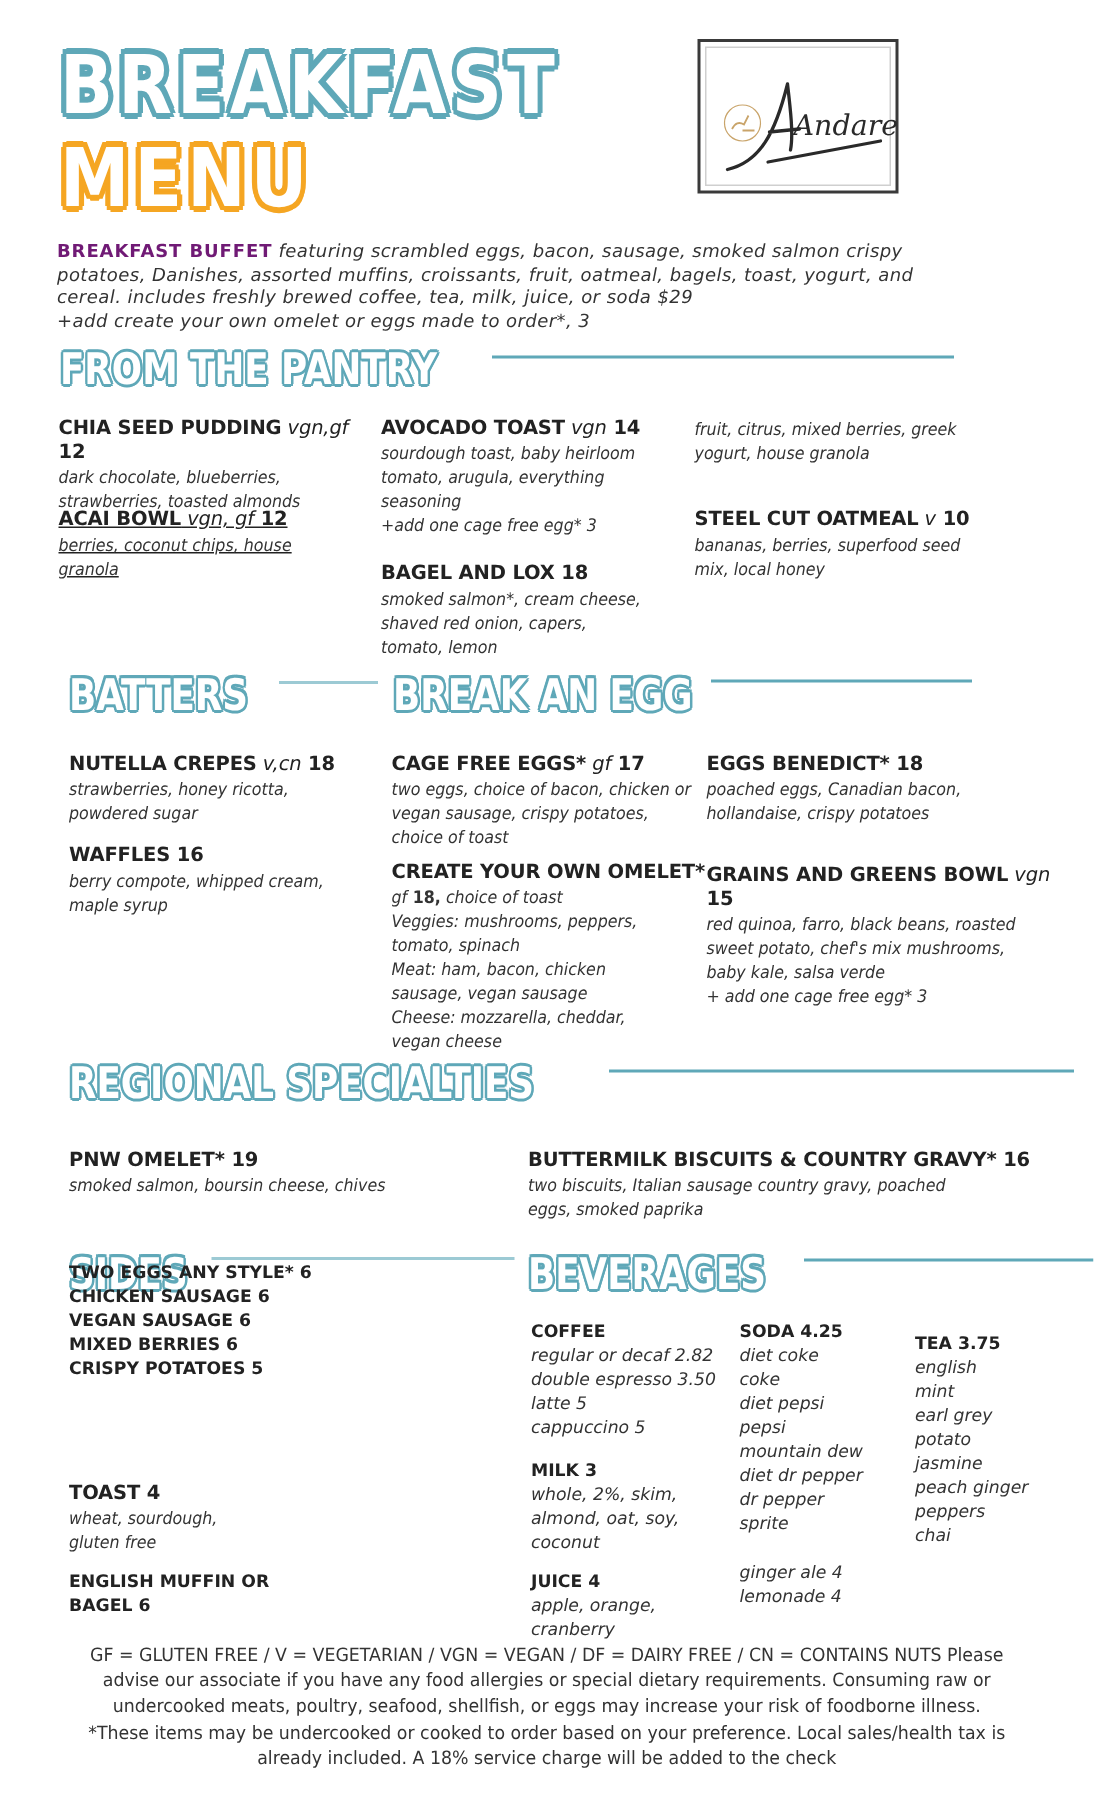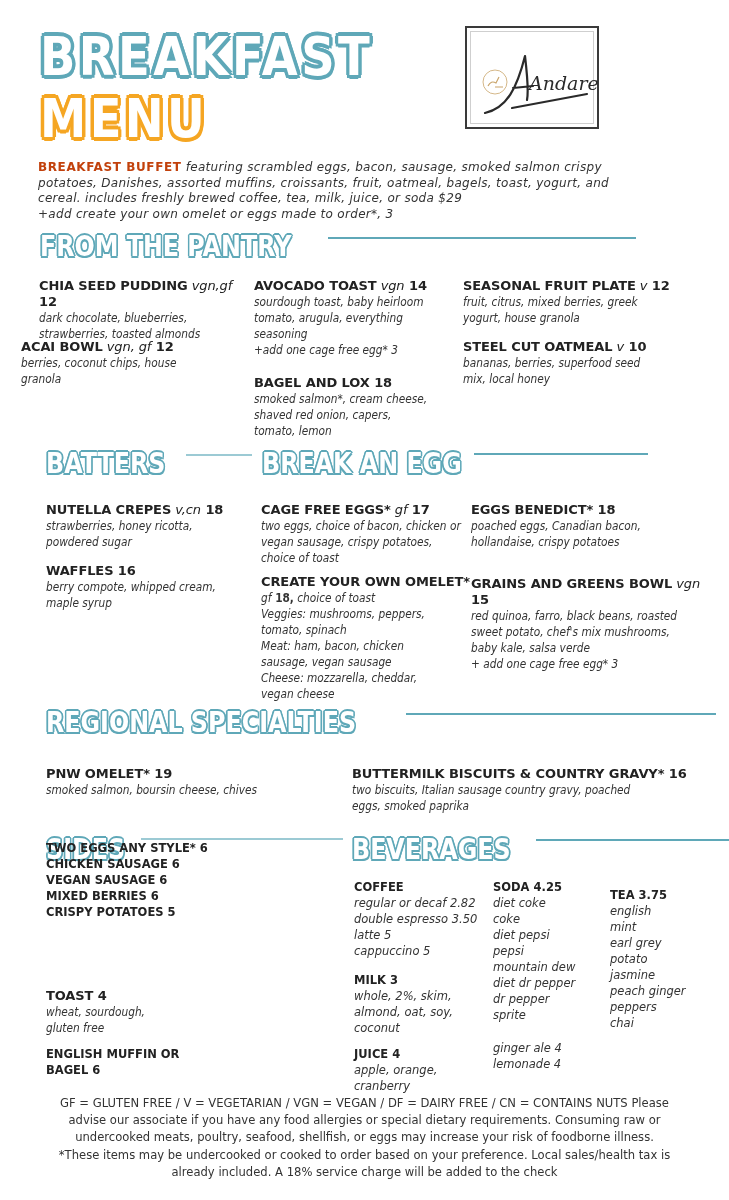--- a/index.html
+++ b/index.html
@@ -37,21 +37,21 @@
       border: 1px solid #cfcfcf;
     }
     #logo svg { position: absolute; left: 0; top: 0; }
 
     
     #buffet {
       left: 38px; top: 160px; width: 620px;
       font-family: "DejaVu Sans", sans-serif; font-size: 12px; line-height: 15.5px;
       color: #333;
     }
-    #buffet .buffet-label { color: #c2410c; font-weight: bold; letter-spacing: 0.6px; font-style: normal; }
+    #buffet .buffet-label { color: #701a75; font-weight: bold; letter-spacing: 0.6px; font-style: normal; }
     #buffet .it { font-style: italic; letter-spacing: 0.3px; }
 
     
     .sec-head {
       font-family: "DejaVu Sans", sans-serif;
       font-weight: bold;
       font-size: 29px;
       line-height: 1;
       --c: #5fa8b8;
       transform: scaleX(0.82);
@@ -113,21 +113,21 @@
 <div class="abs sec-head title-outline" style="left:40px; top:232px;">FROM THE PANTRY</div>
 <div class="abs rule" style="left:328px; top:237px; width:308px;"></div>
 
 <div class="abs item" style="left:39px; top:278px; width:205px;">
   <div class="name"><span>CHIA SEED PUDDING</span><span class="tag"> vgn,gf</span><span> 12</span></div>
   <div class="desc">
       <span class="desc-line">dark chocolate, blueberries,</span>
       <span class="desc-line">strawberries, toasted almonds</span>
     </div>
 </div>
-<div class="abs item" style="left:21px; top:339px; width:205px;">
+<div class="abs item" style="left:39px; top:339px; width:205px;text-decoration:underline;">
   <div class="name"><span>ACAI  BOWL</span><span class="tag"> vgn, gf</span><span> 12</span></div>
   <div class="desc">
       <span class="desc-line">berries, coconut chips, house</span>
       <span class="desc-line">granola</span>
     </div>
 </div>
 <div class="abs item" style="left:254px; top:278px; width:205px;">
   <div class="name"><span>AVOCADO  TOAST</span><span class="tag"> vgn</span><span> 14</span></div>
   <div class="desc">
       <span class="desc-line">sourdough toast, baby heirloom</span>
@@ -138,21 +138,20 @@
 </div>
 <div class="abs item" style="left:254px; top:375px; width:205px;">
   <div class="name"><span>BAGEL AND LOX 18</span></div>
   <div class="desc">
       <span class="desc-line">smoked salmon*, cream cheese,</span>
       <span class="desc-line">shaved red onion, capers,</span>
       <span class="desc-line">tomato, lemon</span>
     </div>
 </div>
 <div class="abs item" style="left:463px; top:278px; width:220px;">
-  <div class="name"><span>SEASONAL  FRUIT PLATE</span><span class="tag"> v</span><span> 12</span></div>
   <div class="desc">
       <span class="desc-line">fruit, citrus, mixed berries, greek</span>
       <span class="desc-line">yogurt, house granola</span>
     </div>
 </div>
 <div class="abs item" style="left:463px; top:339px; width:220px;">
   <div class="name"><span>STEEL  CUT OATMEAL</span><span class="tag"> v</span><span> 10</span></div>
   <div class="desc">
       <span class="desc-line">bananas, berries, superfood seed</span>
       <span class="desc-line">mix, local honey</span>

